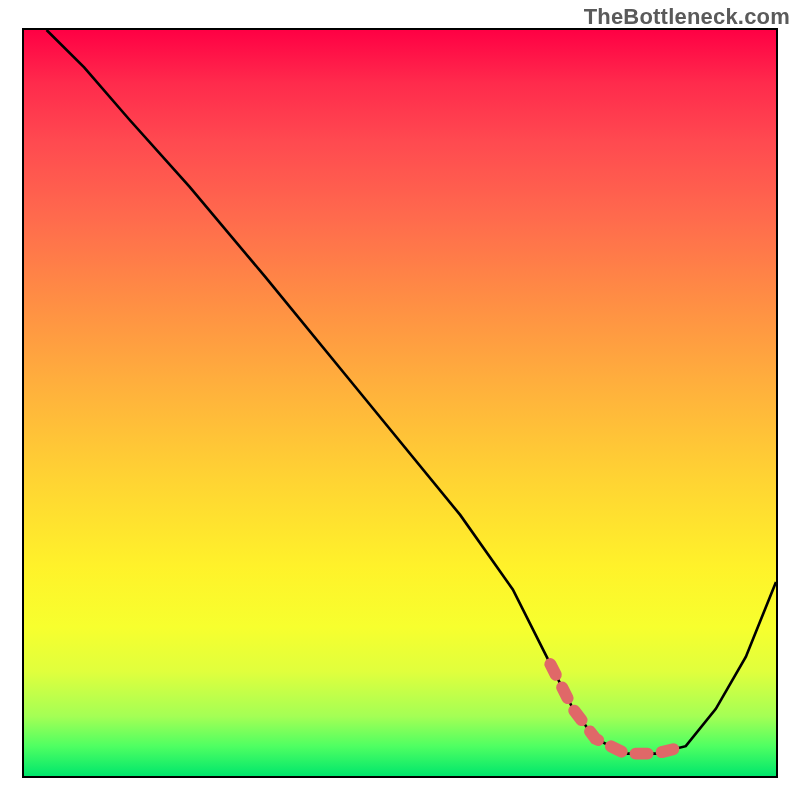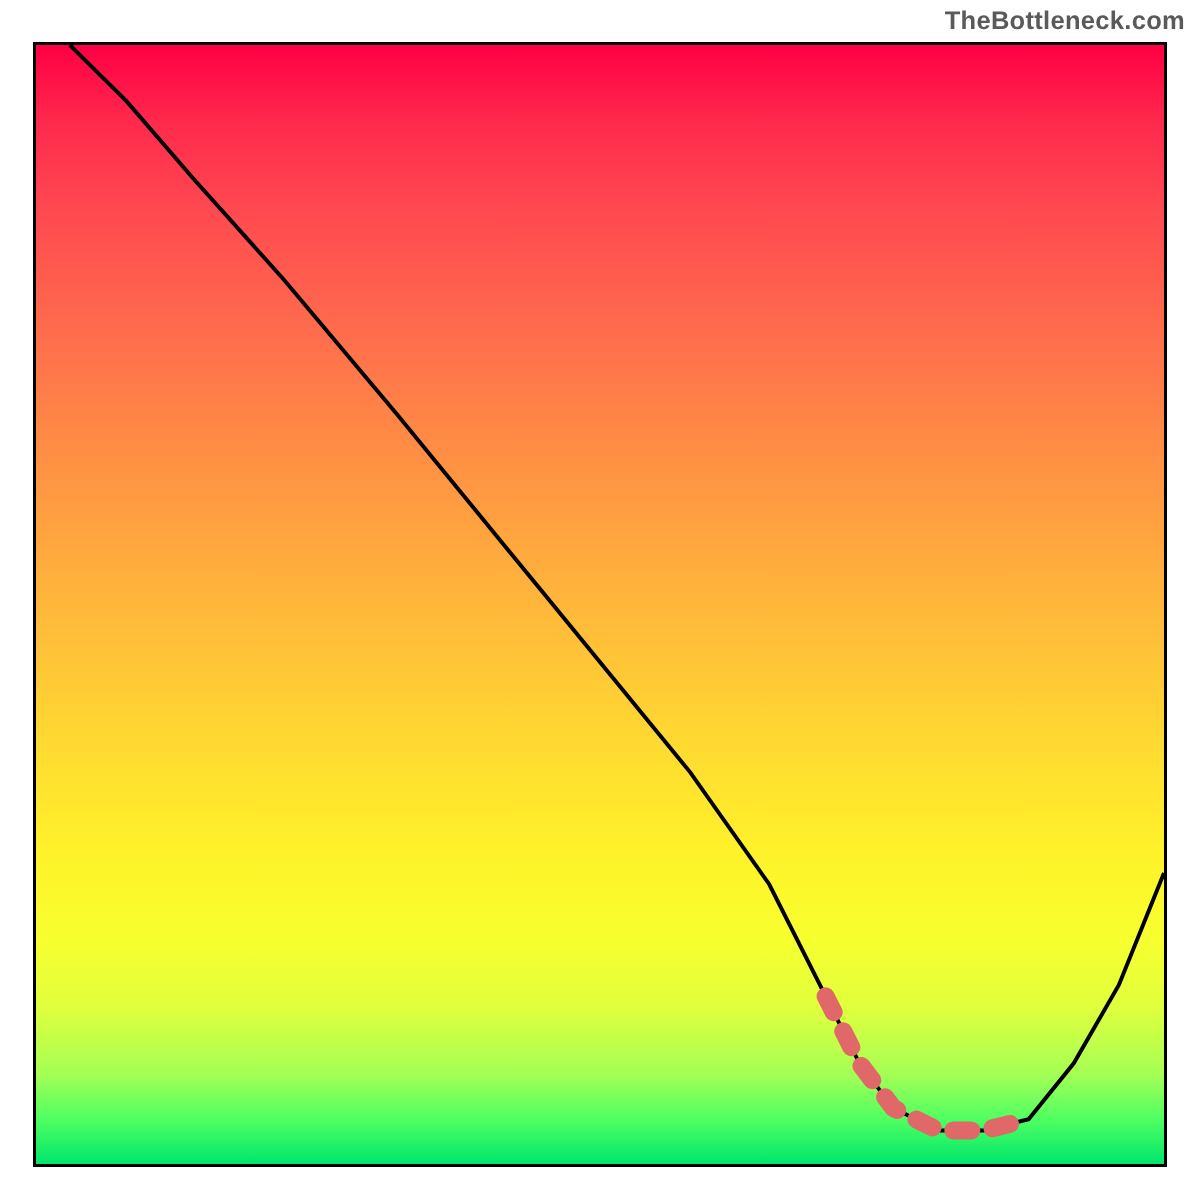--- a/index.html
+++ b/index.html
@@ -13,21 +13,21 @@
   }
   .frame {
     position: relative;
     width: 800px;
     height: 800px;
   }
   .watermark {
     position: absolute;
     top: 4px;
     right: 10px;
-    font-size: 17px;
+    font-size: 22px;
     font-weight: 600;
     color: #5a5a5a;
     z-index: 10;
     letter-spacing: 0.2px;
   }
   .plot-area {
     position: absolute;
     left: 22px;
     top: 28px;
     width: 756px;

